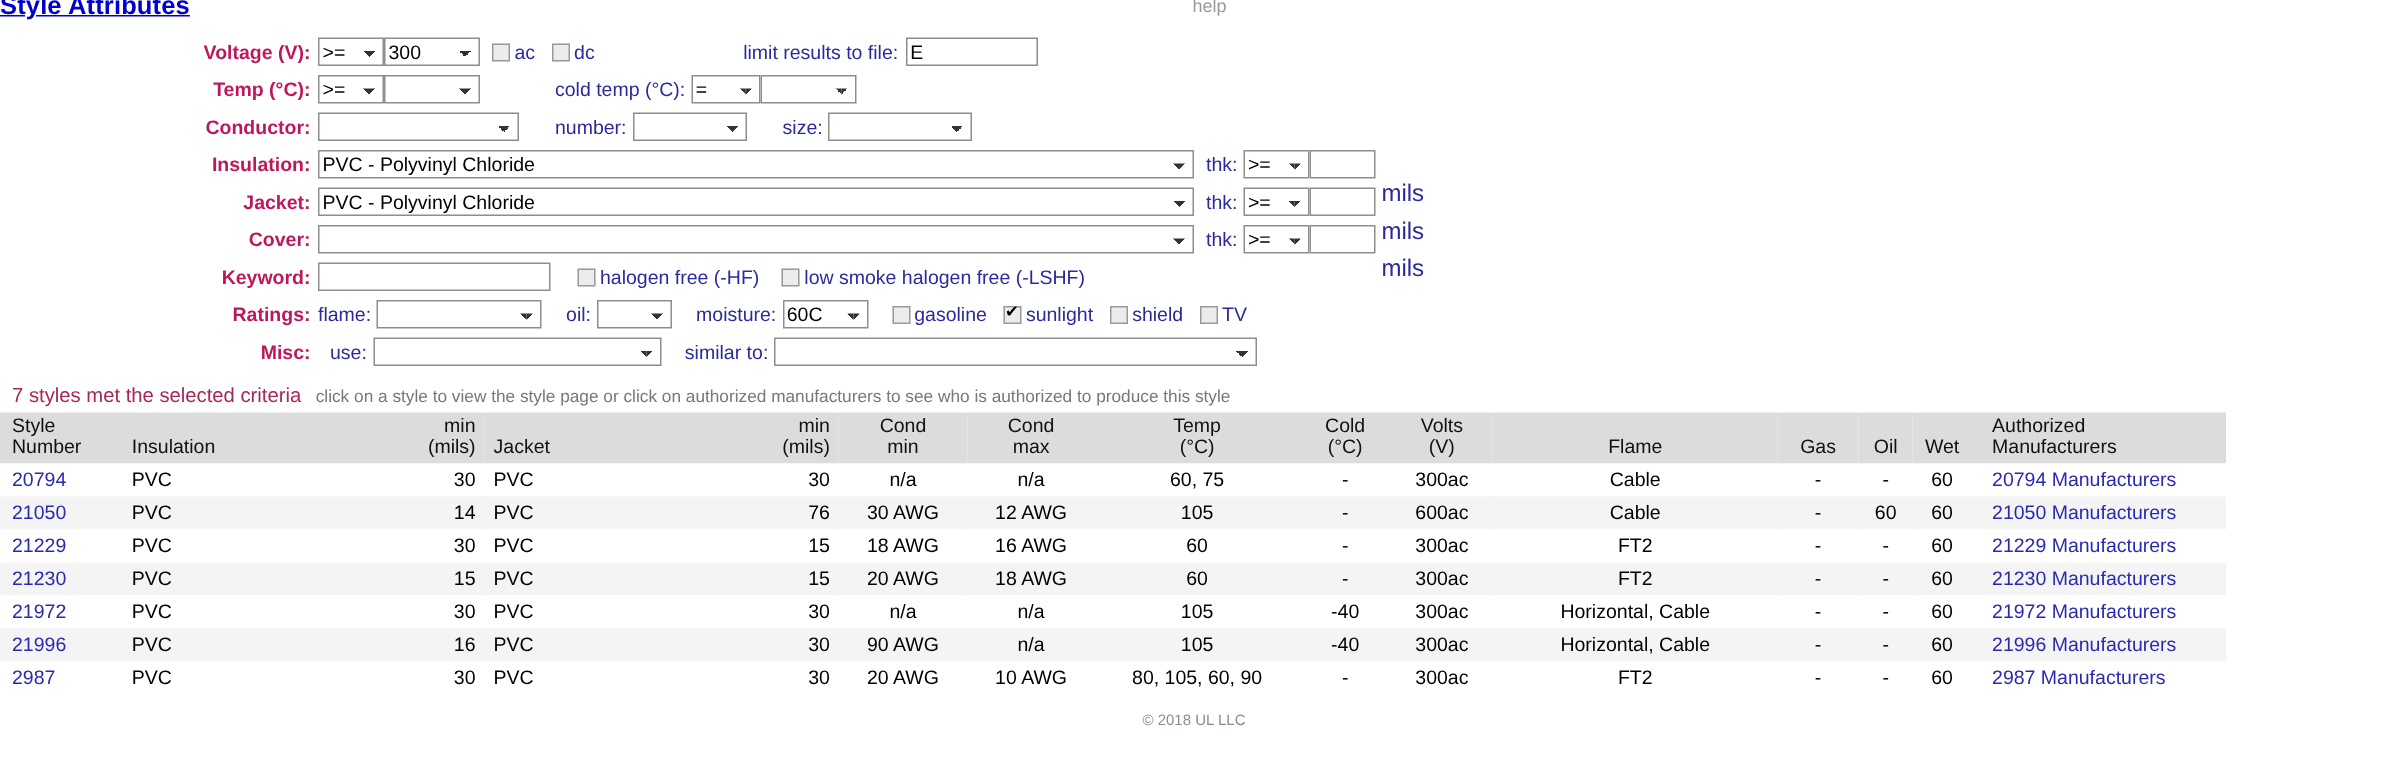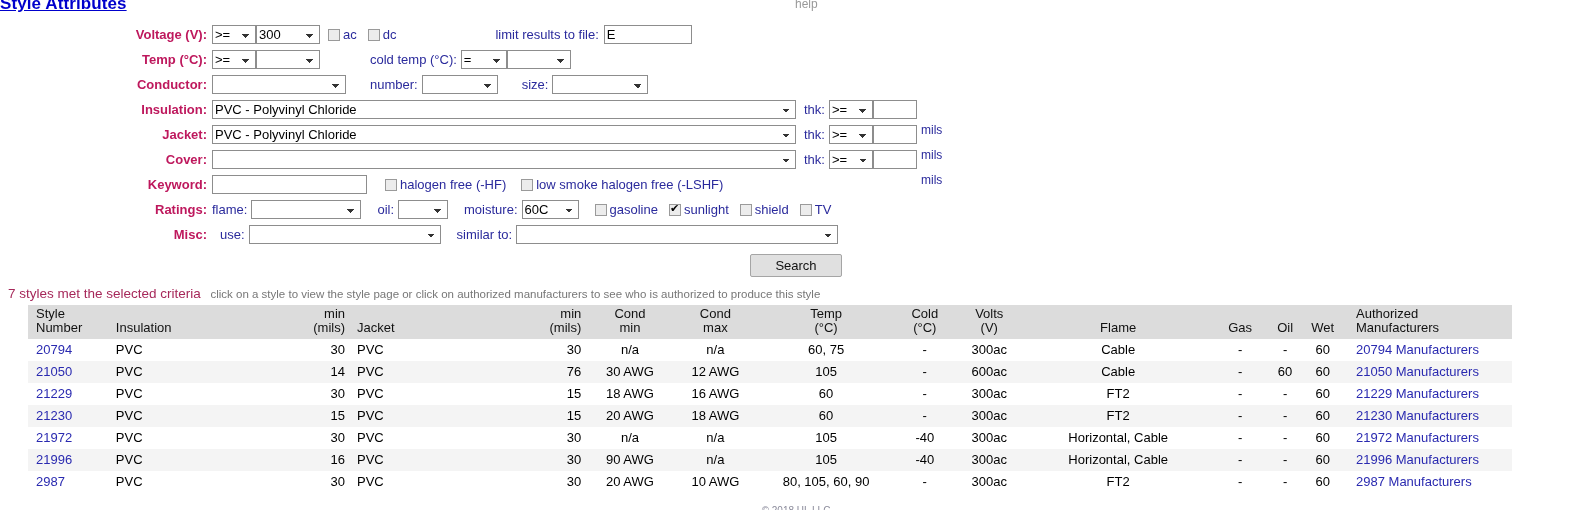--- a/index.html
+++ b/index.html
@@ -55,21 +55,21 @@
   }
   .lbl-main { width: 212px; }
   .sub-lbl {
     color: #2a2a9c;
     font-weight: normal;
     font-size: 13px;
     padding: 0 4px 0 8px;
   }
   .unit {
     color: #2a2a9c;
-    font-size: 12px;
+    font-size: 16px;
     padding-left: 4px;
     margin-top: 40px;
   }
 
   select, input[type=text] {
     font-family: "Liberation Sans", sans-serif;
     font-size: 13px;
     color: #000;
     border: 1px solid #8d8d8d;
     background: #ffffff;
@@ -165,21 +165,20 @@
   .res-hint {
     color: #777777;
     font-size: 11.5px;
     padding-left: 6px;
   }
 
   table.results {
     width: 1484px;
     border-collapse: collapse;
     font-size: 13px;
-    margin-left: 28px;
   }
   table.results thead th {
     background: #dcdcdc;
     color: #111;
     font-weight: normal;
     font-size: 13px;
     padding: 2px 6px 4px 6px;
     vertical-align: bottom;
     line-height: 14px;
   }
@@ -356,23 +355,20 @@
     <span class="sub-lbl" style="padding-left:8px;">use:</span>
     <select class="sel-use">
       <option></option>
     </select>
     <span class="sub-lbl" style="padding-left:16px;">similar to:</span>
     <select class="sel-sim">
       <option></option>
     </select>
   </div>
 
-  <div class="search-row">
-    <button class="search-btn">Search</button>
-  </div>
 </div>
 
 <div class="results-head">
   <span class="res-count">7 styles met the selected criteria</span>
   <span class="res-hint">click on a style to view the style page or click on authorized manufacturers to see who is authorized to produce this style</span>
 </div>
 
 <table class="results">
   <thead>
     <tr>

